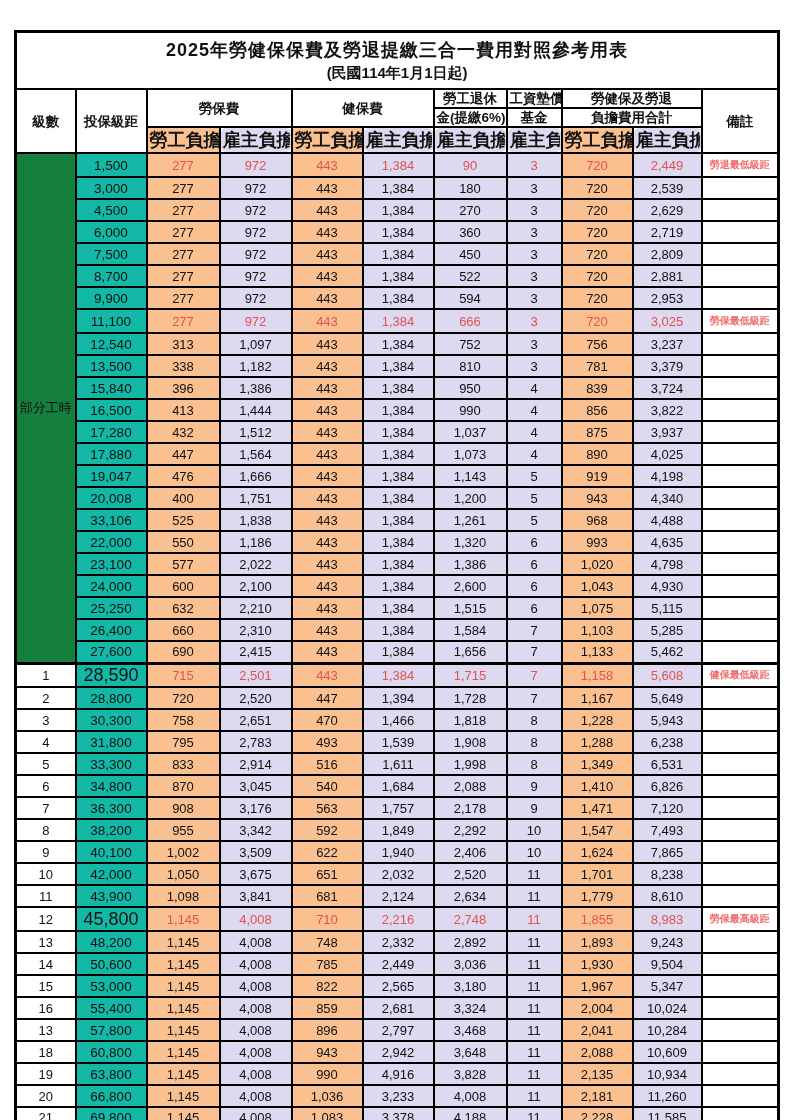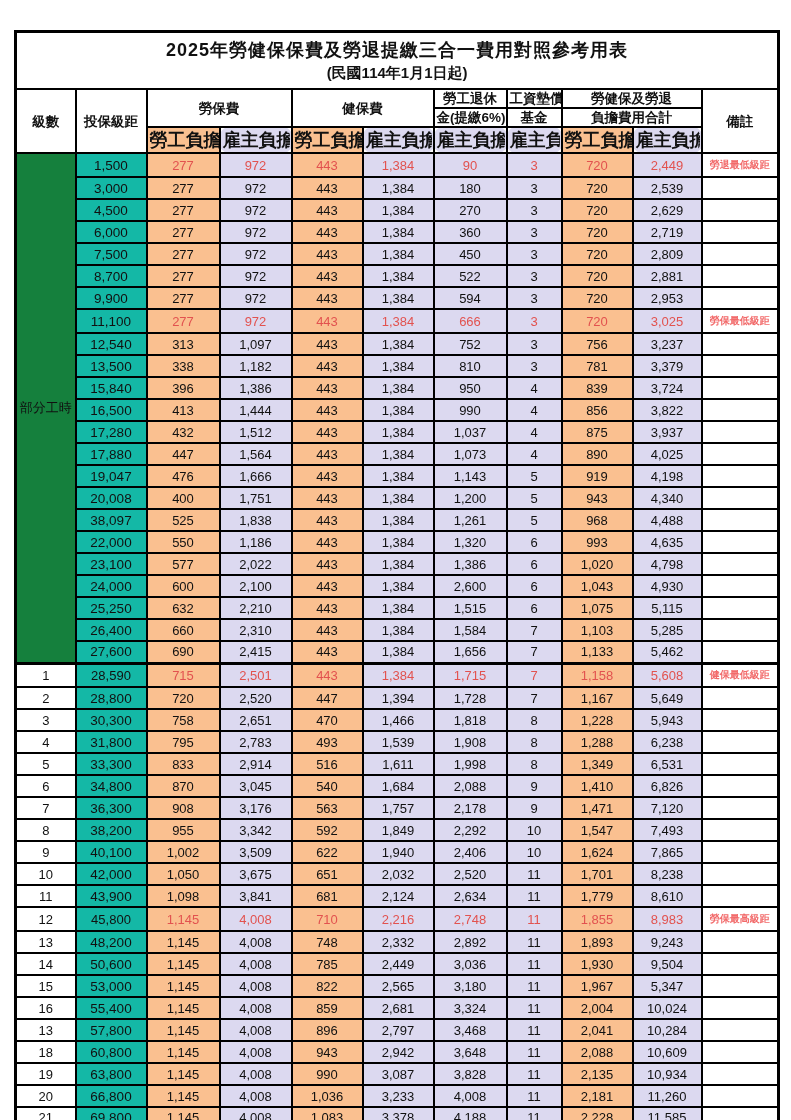--- a/index.html
+++ b/index.html
@@ -58,21 +58,21 @@
   tr.hrowA th, tr.hrowB th { height: 19px; line-height: 17px; }
   tr.hrowC th { height: 20px; font-size: 18px; font-weight: 600; }
   th.emp-bg { background: var(--emp-bg); }
   th.er-bg  { background: var(--er-bg); border-radius: 9px; }
   
   tbody td { font-size: 13px; height: 22px; }
   tbody tr.hl td { height: 24px; }
   td.col-level { background: #ffffff; }
   td.group-cell { background: #15803d; font-size: 13px; }
   td.col-bracket { background: #14b8a6; font-size: 13.5px; }
-  td.col-bracket.bracket-large { font-size: 13px; }
+  td.col-bracket.bracket-large { font-size: 18px; }
   td.val.emp { background: var(--emp-bg); }
   td.val.er  { background: var(--er-bg); }
   td.col-remark { background: #ffffff; font-size: 10px; padding: 0 1px; }
   tr.hl td.val { color: var(--red); }
   tr.hl td.col-remark { color: var(--red-remark); font-weight: 600; }
   
   tbody tr.sep-top td { border-top-width: 3px; }
 </style>
 </head>
 <body>
@@ -313,21 +313,21 @@
           <td class="val er">1,751</td>
           <td class="val emp">443</td>
           <td class="val er">1,384</td>
           <td class="val er">1,200</td>
           <td class="val er">5</td>
           <td class="val emp">943</td>
           <td class="val er">4,340</td>
           <td class="col-remark"></td>
         </tr>
         <tr>
-          <td class="col-bracket">38,097</td>
+          <td class="col-bracket">33,106</td>
           <td class="val emp">525</td>
           <td class="val er">1,838</td>
           <td class="val emp">443</td>
           <td class="val er">1,384</td>
           <td class="val er">1,261</td>
           <td class="val er">5</td>
           <td class="val emp">968</td>
           <td class="val er">4,488</td>
           <td class="col-remark"></td>
         </tr>
@@ -636,21 +636,21 @@
           <td class="val emp">2,088</td>
           <td class="val er">10,609</td>
           <td class="col-remark"></td>
         </tr>
         <tr>
           <td class="col-level">19</td>
           <td class="col-bracket">63,800</td>
           <td class="val emp">1,145</td>
           <td class="val er">4,008</td>
           <td class="val emp">990</td>
-          <td class="val er">3,087</td>
+          <td class="val er">4,916</td>
           <td class="val er">3,828</td>
           <td class="val er">11</td>
           <td class="val emp">2,135</td>
           <td class="val er">10,934</td>
           <td class="col-remark"></td>
         </tr>
         <tr>
           <td class="col-level">20</td>
           <td class="col-bracket">66,800</td>
           <td class="val emp">1,145</td>

